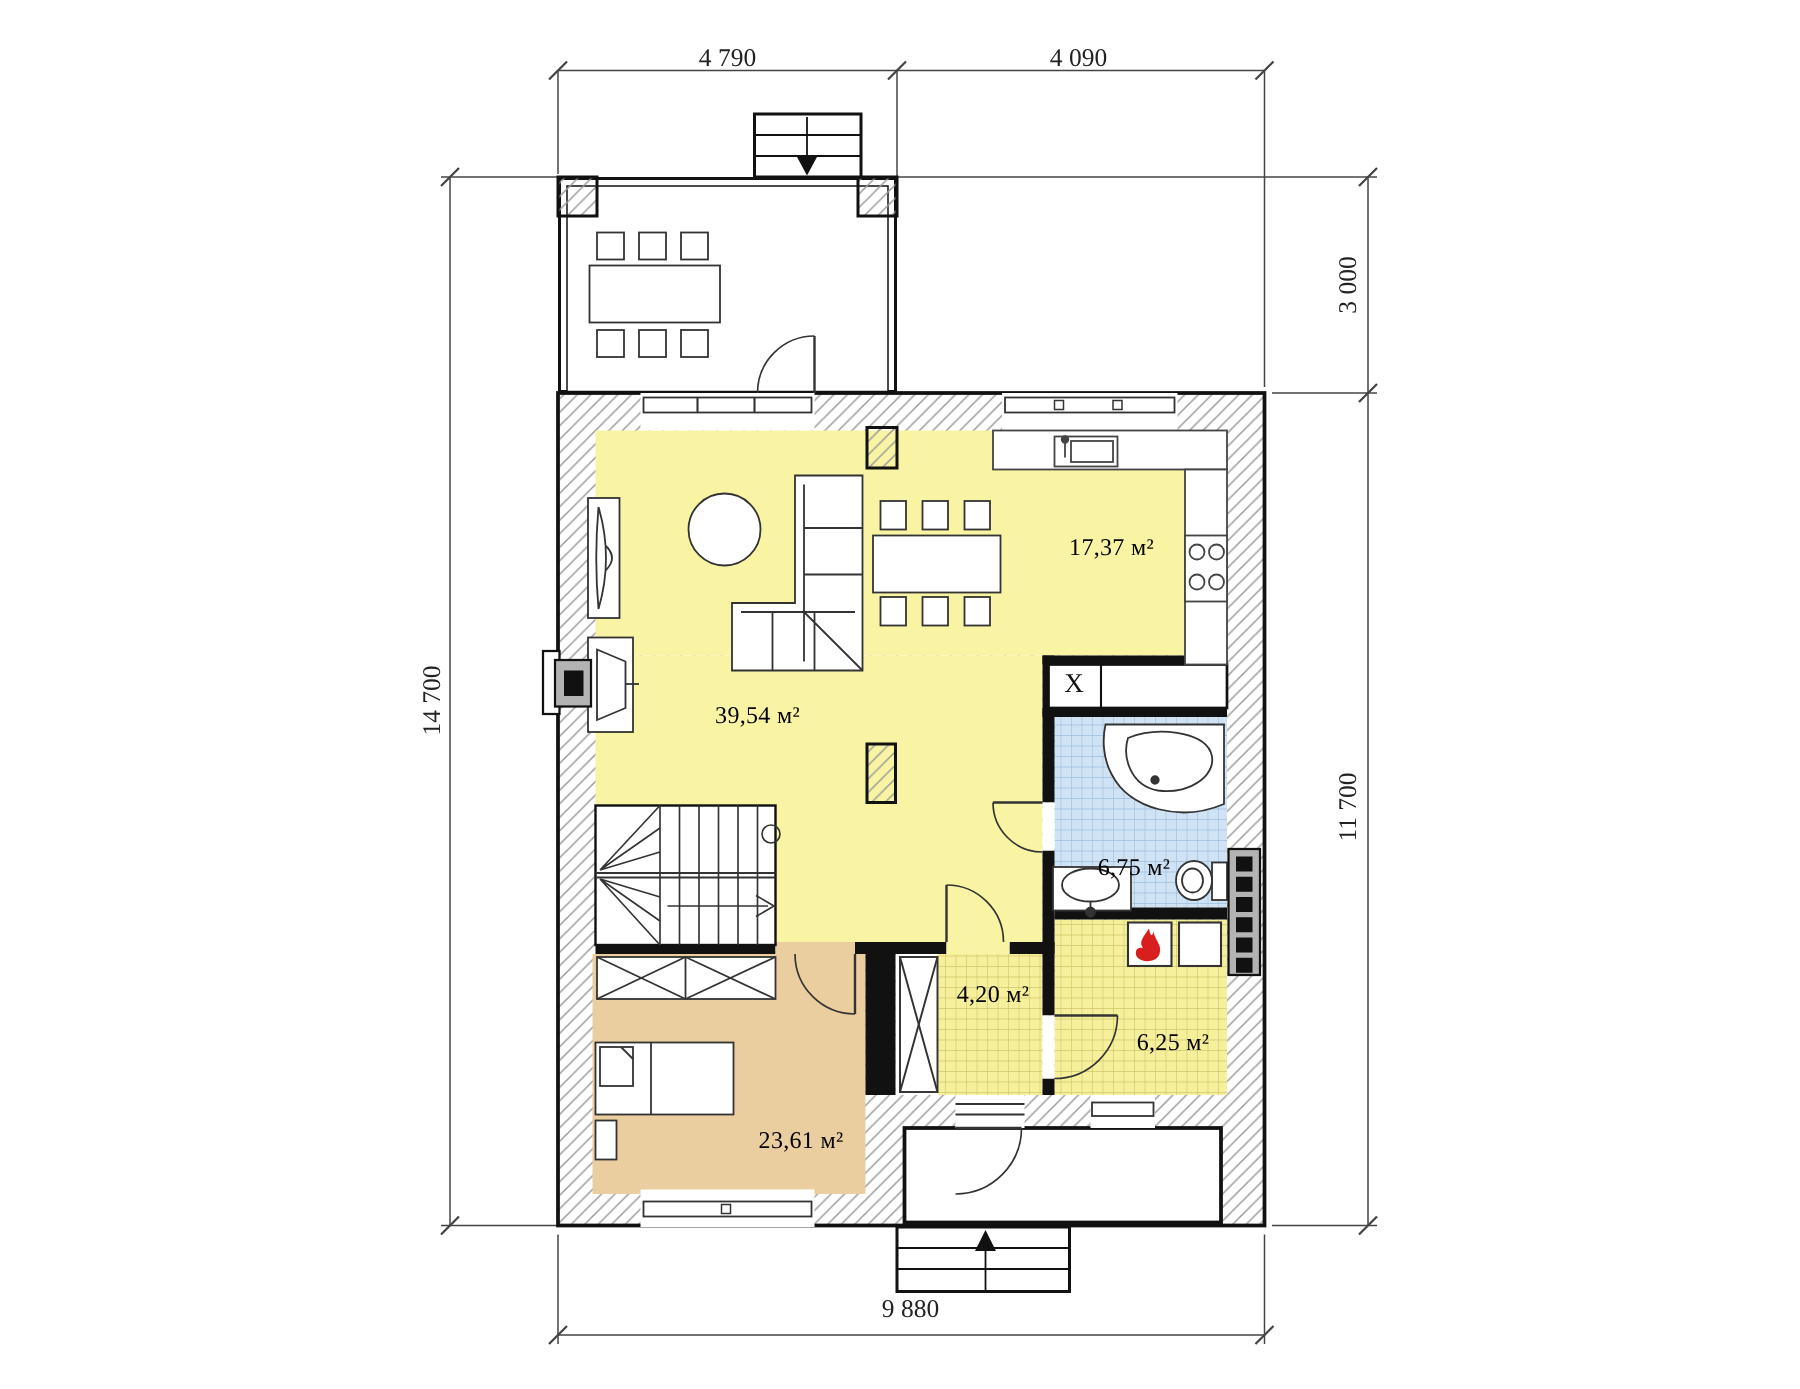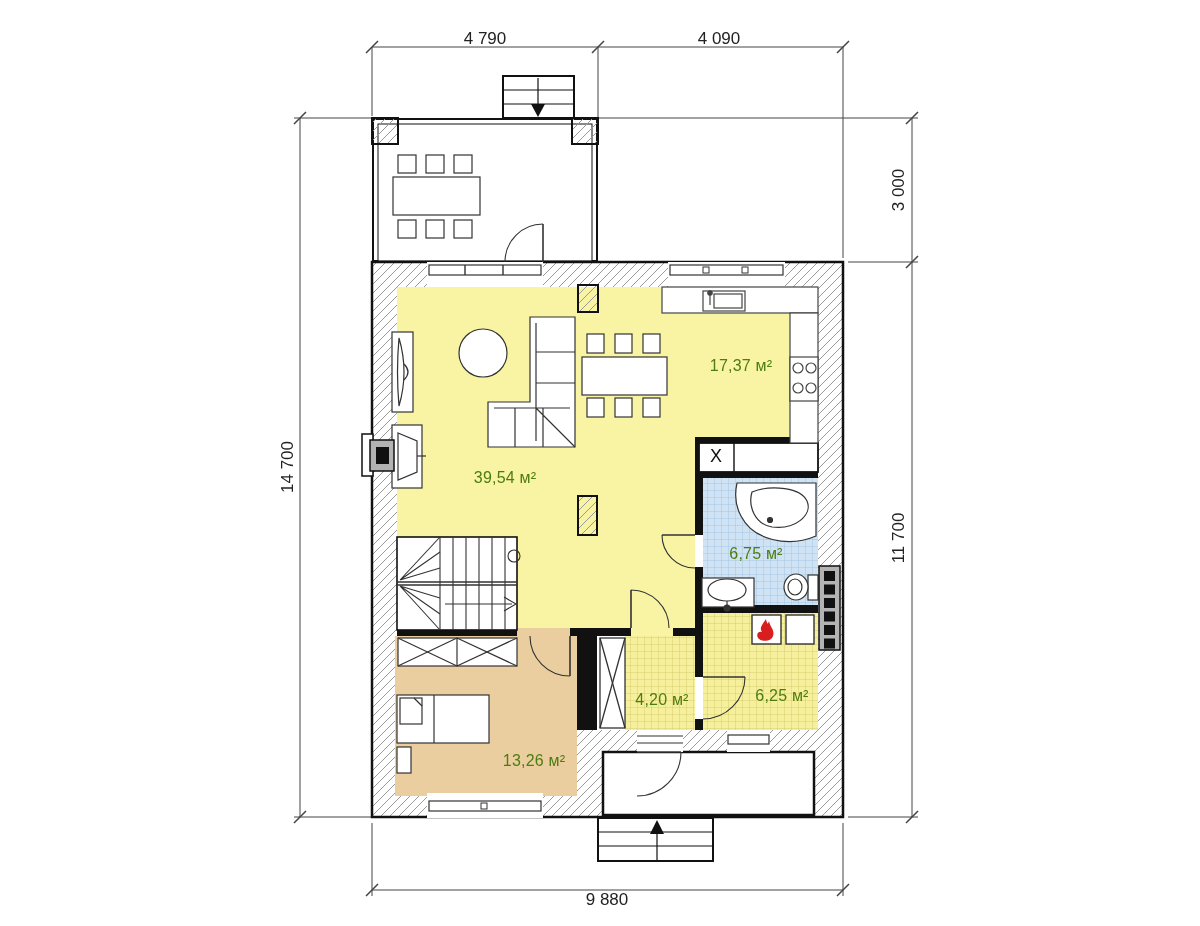--- a/index.html
+++ b/index.html
@@ -1,19 +1,19 @@
 <!DOCTYPE html>
 <html><head>
 <meta charset="utf-8">
 <style>
   html,body{margin:0;padding:0;background:#ffffff;}
   #stage{position:relative;width:1200px;height:926px;background:#ffffff;overflow:hidden;
-         font-family:Liberation Sans, sans-serif;}
+         font-family:Liberation Serif, serif;}
   #plan-svg{position:absolute;left:0;top:0;}
-  .lbl{position:absolute;transform:translate(-50%,-50%);font-size:16px;color:#4d7c0f;
+  .lbl{position:absolute;transform:translate(-50%,-50%);font-size:16px;color:#000000;
        white-space:nowrap;letter-spacing:.2px;}
   .dim{position:absolute;transform:translate(-50%,-50%);font-size:17px;color:#222;
        white-space:nowrap;}
   .dim.vert{transform:translate(-50%,-50%) rotate(-90deg);}
   .xmark{position:absolute;transform:translate(-50%,-50%);font-size:18px;color:#111;}
 </style>
 </head>
 <body>
 
 <div id="stage">
@@ -296,23 +296,23 @@
     <line x1="657" y1="860" x2="657" y2="834" stroke="#111" stroke-width="1.2"></line>
     <polygon points="650,834 664,834 657,820" fill="#111"></polygon>
   </g>
 </svg>
 
 <div class="dim" style="left:485px;top:39px">4 790</div>
 <div class="dim" style="left:719px;top:39px">4 090</div>
 <div class="dim vert" style="left:899px;top:190px">3 000</div>
 <div class="dim vert" style="left:899px;top:538px">11 700</div>
 <div class="dim vert" style="left:288px;top:467px">14 700</div>
-<div class="dim" style="left:607px;top:900px">9 880</div>
+<div class="dim" style="left:607px;top:873px">9 880</div>
 
 <div class="lbl" style="left:741px;top:366px">17,37 м²</div>
 <div class="lbl" style="left:505px;top:478px">39,54 м²</div>
-<div class="lbl" style="left:756px;top:554px">6,75 м²</div>
-<div class="lbl" style="left:662px;top:700px">4,20 м²</div>
+<div class="lbl" style="left:756px;top:579px">6,75 м²</div>
+<div class="lbl" style="left:662px;top:664px">4,20 м²</div>
 <div class="lbl" style="left:782px;top:696px">6,25 м²</div>
-<div class="lbl" style="left:534px;top:761px">13,26 м²</div>
+<div class="lbl" style="left:534px;top:761px">23,61 м²</div>
 <div class="xmark" style="left:716px;top:456px">X</div>
 
 </div>
 
 </body></html>

